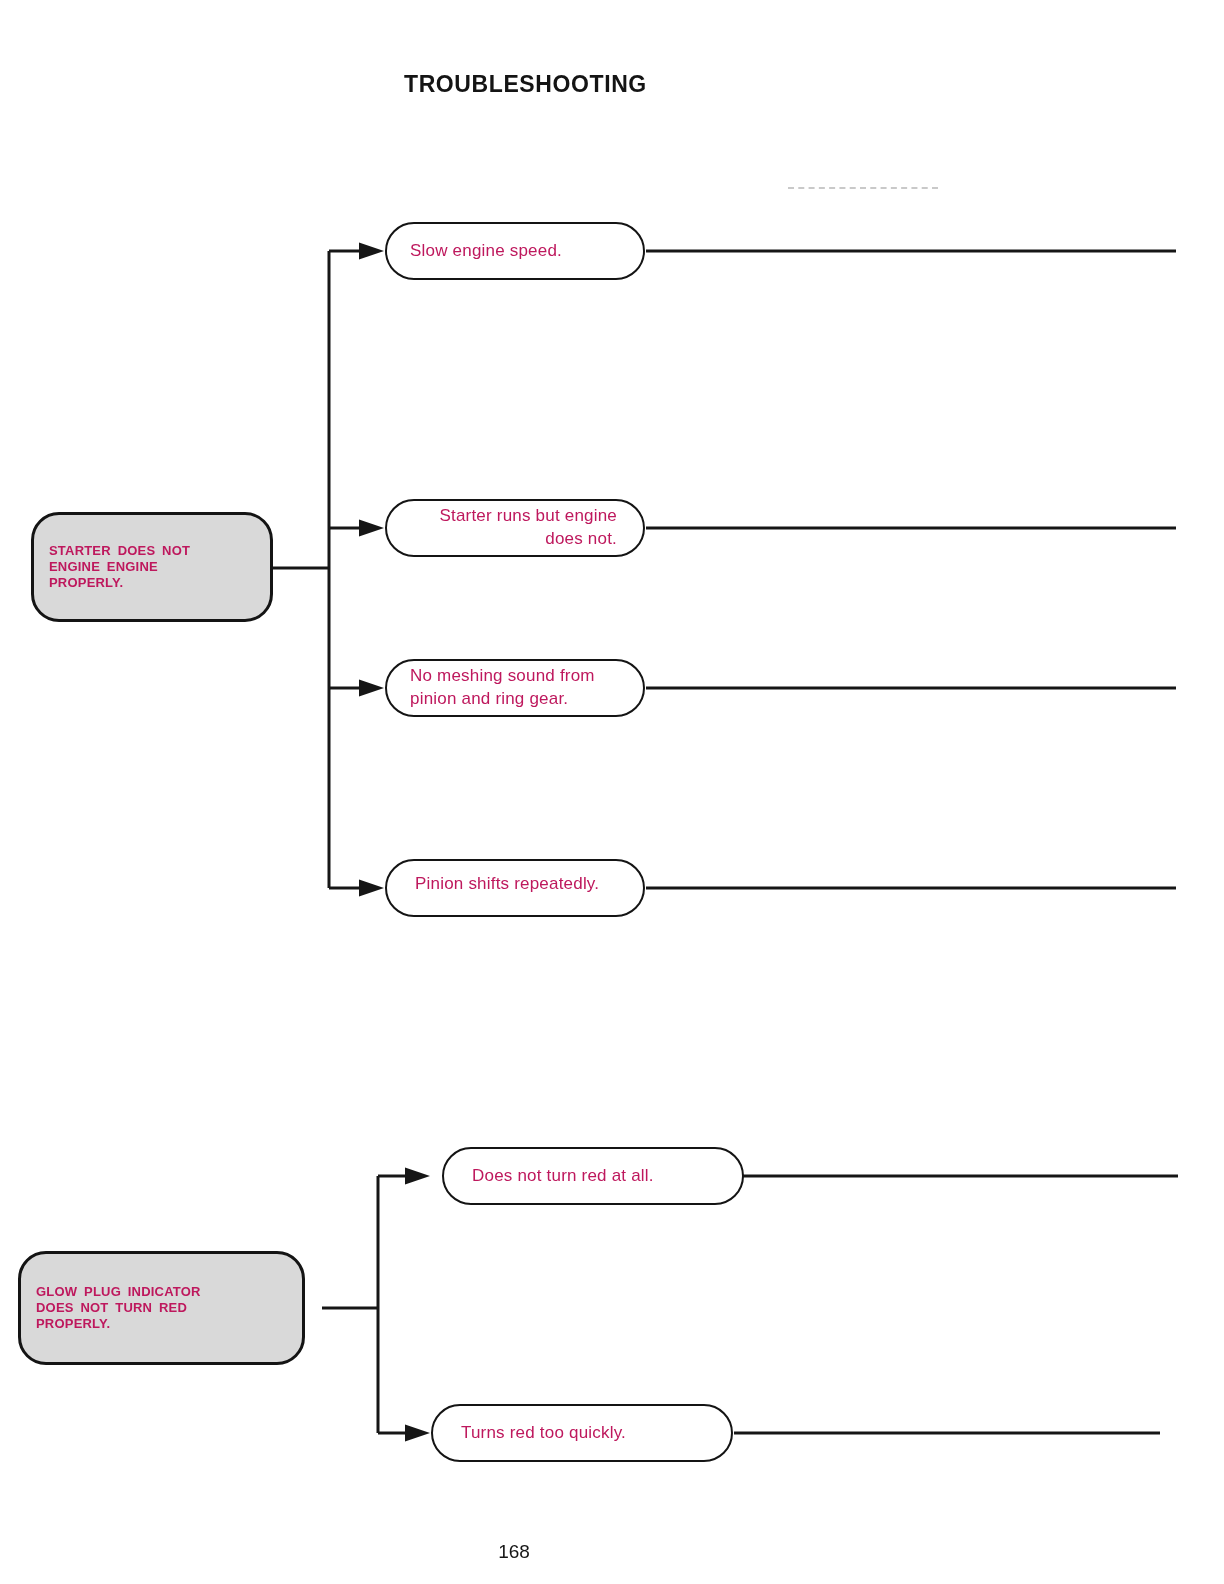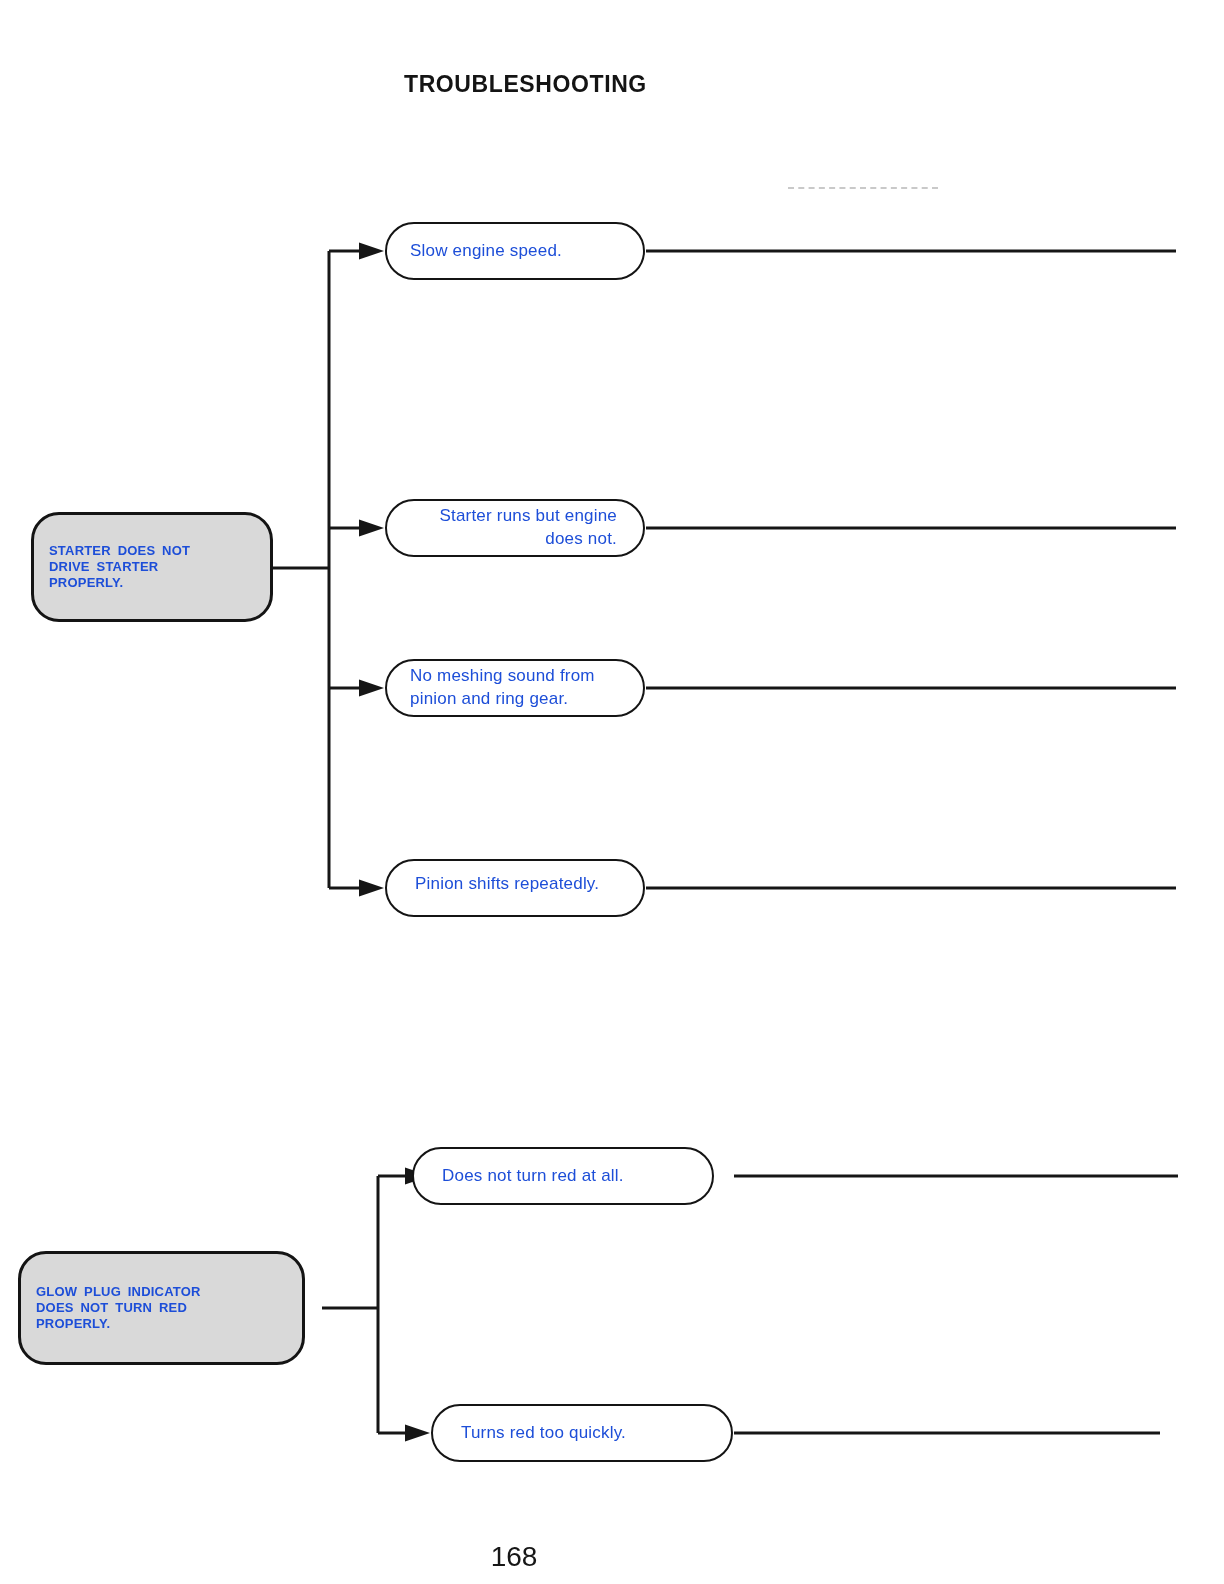--- a/index.html
+++ b/index.html
@@ -30,21 +30,21 @@
     left: 0;
     top: 0;
     width: 1224px;
     height: 1584px;
   }
   .node {
     position: absolute;
     box-sizing: border-box;
     display: flex;
     align-items: center;
-    color: #1d4ed8;
+    color: #be185d;
   }
   .root-node {
     background: #d9d9d9;
     border: 3.5px solid #141414;
     border-radius: 28px;
     font-weight: bold;
     font-size: 13px;
     line-height: 1.25;
     letter-spacing: 0.2px;
     word-spacing: 3px;
@@ -61,29 +61,29 @@
     letter-spacing: 0.2px;
   }
   
   .c1-root   { left: 31px;  top: 501px;  width: 242px; height: 110px; }
   .c1-b1     { left: 385px; top: 211px;  width: 260px; height: 58px; padding: 0 26px 0 23px; }
   .c1-b2     { left: 385px; top: 488px;  width: 260px; height: 58px; padding: 0 26px 0 23px; text-align: right; }
   .c1-b3     { left: 385px; top: 648px;  width: 260px; height: 58px; padding: 0 26px 0 23px; }
   .c1-b4     { left: 385px; top: 848px;  width: 260px; height: 58px; padding: 0 26px 8px 28px; }
   
   .c2-root   { left: 18px;  top: 1240px; width: 287px; height: 114px; }
-  .c2-b1     { left: 412px; top: 1136px; width: 302px; height: 58px; padding: 0 26px 0 28px; }
+  .c2-b1     { left: 442px; top: 1136px; width: 302px; height: 58px; padding: 0 26px 0 28px; }
   .c2-b2     { left: 431px; top: 1393px; width: 302px; height: 58px; padding: 0 26px 0 28px; }
   .page-number {
     position: absolute;
     left: 468px;
     top: 1530px;
     width: 92px;
     text-align: center;
-    font-size: 28px;
+    font-size: 19px;
     color: #161616;
   }
   .scan-artifact {
     position: absolute;
     left: 788px;
     top: 176px;
     width: 150px;
     height: 0;
     border-top: 2px dashed #c9c9c9;
   }
@@ -120,21 +120,21 @@
     <polygon fill="#161616" stroke="none" points="405,1156.5 430,1165 405,1173.5"></polygon>
     <path d="M378 1422 H407"></path>
     <polygon fill="#161616" stroke="none" points="405,1413.5 430,1422 405,1430.5"></polygon>
     <path d="M734 1165 H1178"></path>
     <path d="M734 1422 H1160"></path>
   </svg>
 
   <div class="node root-node c1-root">
     <div>
       <span class="root-line">STARTER DOES NOT</span>
-      <span class="root-line">DRIVE STARTER</span>
+      <span class="root-line">ENGINE ENGINE</span>
       <span class="root-line">PROPERLY.</span>
     </div>
   </div>
 
   <div class="node branch-node c1-b1">
     <span>Slow engine speed.</span>
   </div>
   <div class="node branch-node c1-b2">
     <span>Starter runs but engine does not.</span>
   </div>

